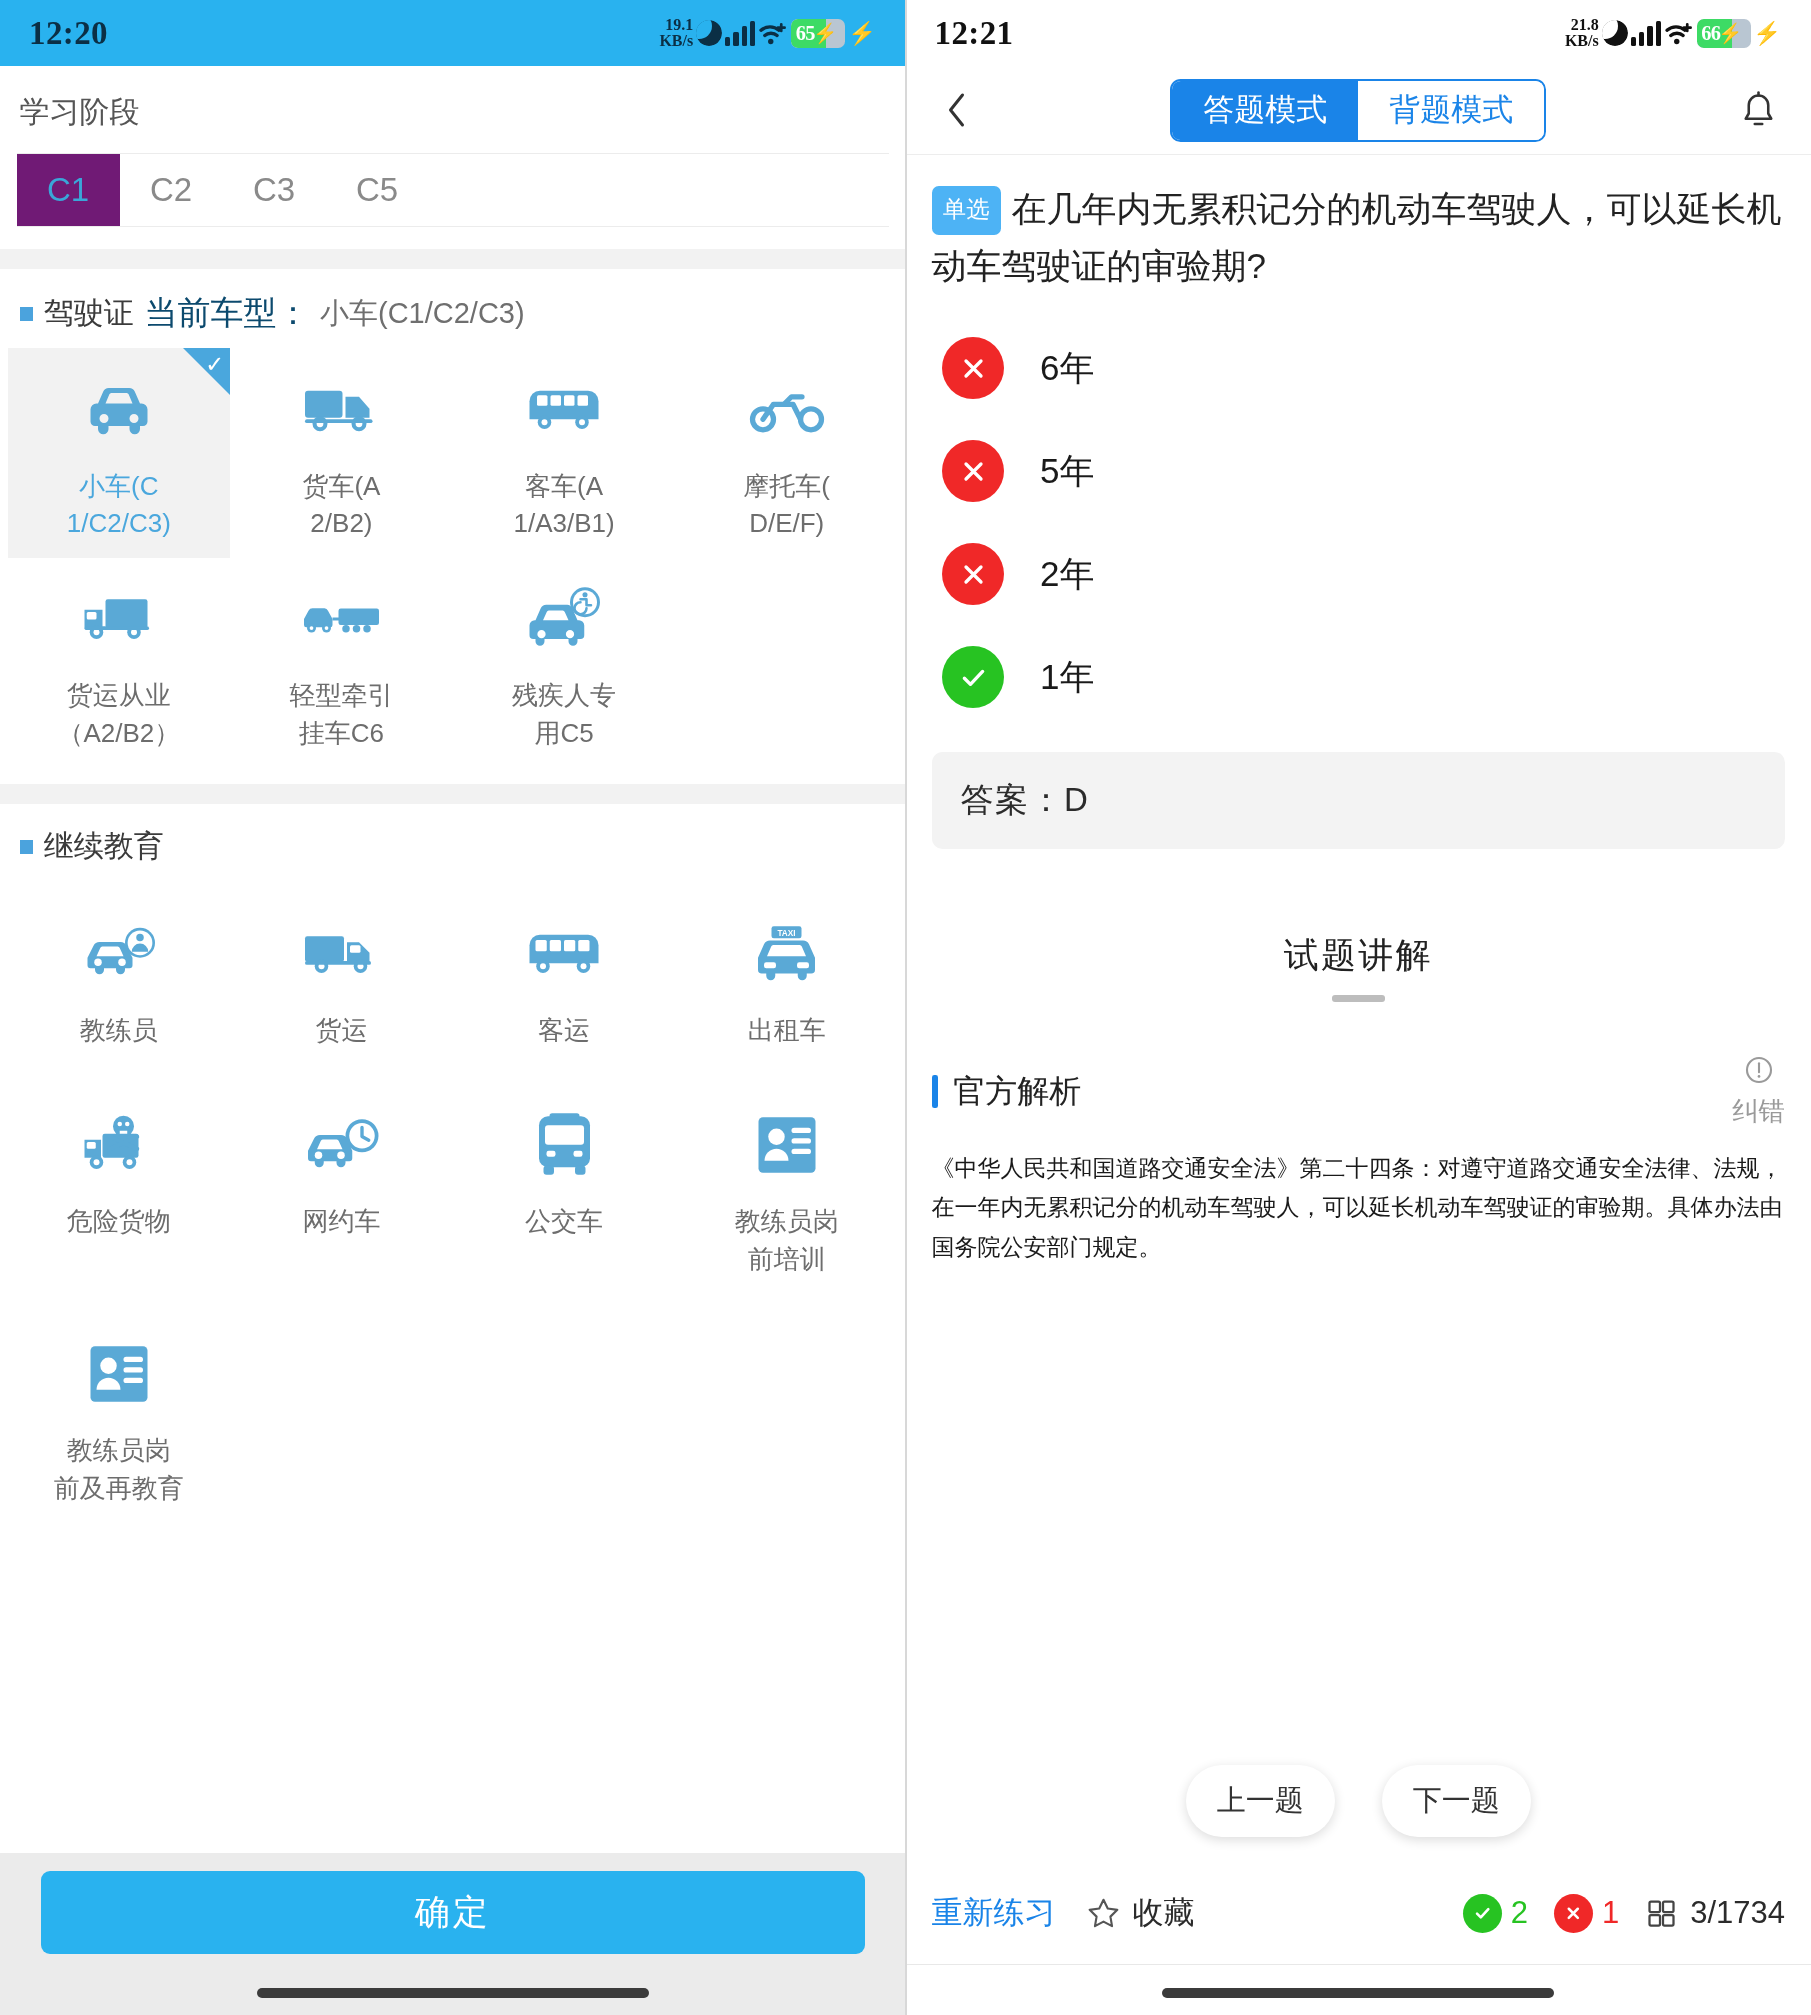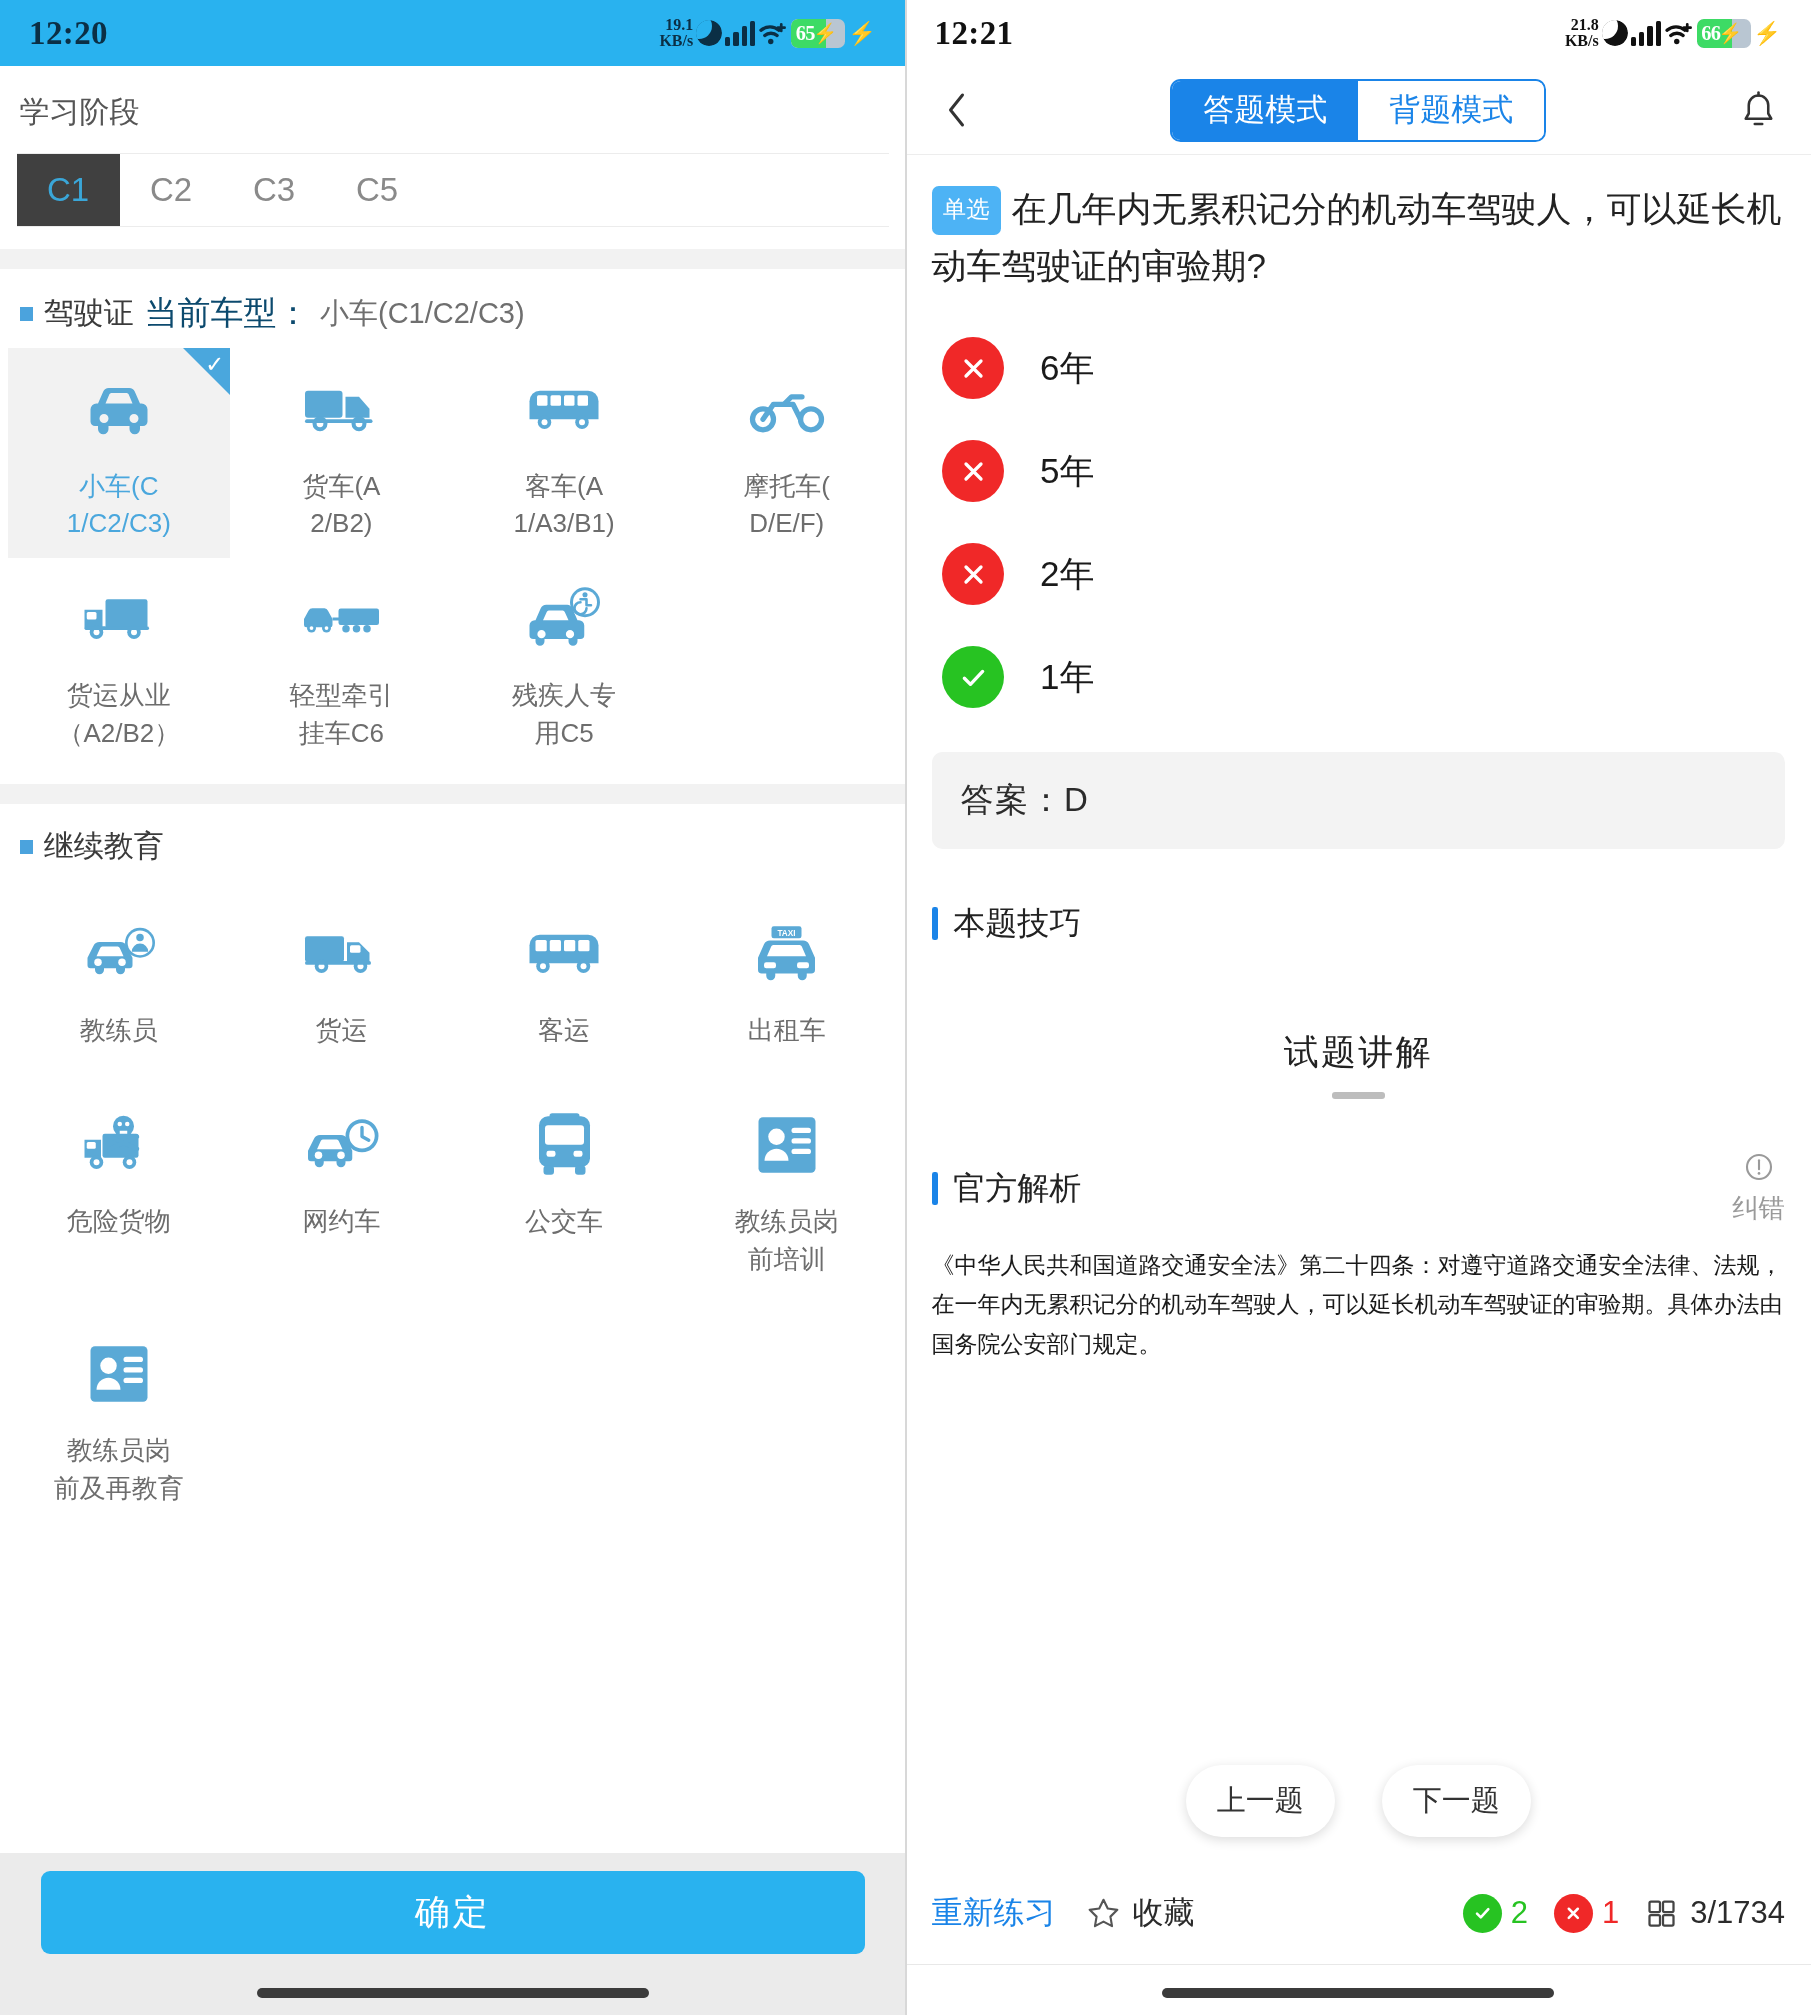--- a/index.html
+++ b/index.html
@@ -37,21 +37,21 @@
   #left { background:#ffffff; }
   #left .statusbar { background:#29b2ef; color:#0b2f45; --sbbg:#29b2ef; }
   .l-appbar { height:83px; background:#29b2ef; display:flex; align-items:center; position:relative; }
   .l-back { width:98px; height:83px; display:flex; align-items:center; justify-content:center; }
   .l-back svg { display:block; }
   .l-title { position:absolute; left:0; right:0; text-align:center; color:#fff; font-size:35px; letter-spacing:1.5px; pointer-events:none; }
 
   .sec-label { font-size:30px; color:#555; padding:26px 19.6px 19.6px; }
   .stage-tabs { display:flex; border-top:0.8px solid #ececec; border-bottom:0.8px solid #ececec; background:#fff; margin:0 16.6px 0 16.6px; width:calc(100% - 33px); }
   .stage-tab { flex:0 0 auto; width:103px; height:72px; display:flex; align-items:center; justify-content:center; font-size:33px; color:#8a8a8a; }
-  .stage-tab.active { background:#404040; color:#3aa6d8; }
+  .stage-tab.active { background:#701a75; color:#3aa6d8; }
 
   .grey-gap { height:19.6px; background:#f2f2f2; margin-top:22.6px; }
   .blockhdr { display:flex; align-items:center; gap:10.6px; padding:22.6px 19.6px 7.5px; }
   .blockhdr .sq { width:13.6px; height:13.6px; background:#4ba3dd; display:block; }
   .blockhdr .t1 { font-size:30px; color:#3b3b3b; }
   .blockhdr .t2 { font-size:33px; color:#0c4a6e; }
   .blockhdr .t3 { font-size:29px; color:#6f6f6f; }
 
   .grid4 { display:flex; flex-wrap:wrap; padding:4.5px 7.5px 0; }
   .cell { width:25%; display:flex; flex-direction:column; align-items:center; padding:19.6px 4.5px 15px; position:relative; }
@@ -546,24 +546,20 @@
         </div>
         <div class="txt">1年</div>
       </div>
     </div>
 
     <div class="ansbox">
       <span>答案：</span>
         <span>D</span>
     </div>
 
-    <div class="secthdr">
-      <span class="bar"></span>
-      <span class="t">本题技巧</span>
-    </div>
 
     <div class="explain-title">
       <div class="t">试题讲解</div>
       <div class="u"></div>
     </div>
 
     <div class="secthdr">
       <span class="bar"></span>
       <span class="t">官方解析</span>
       <span class="fix">

